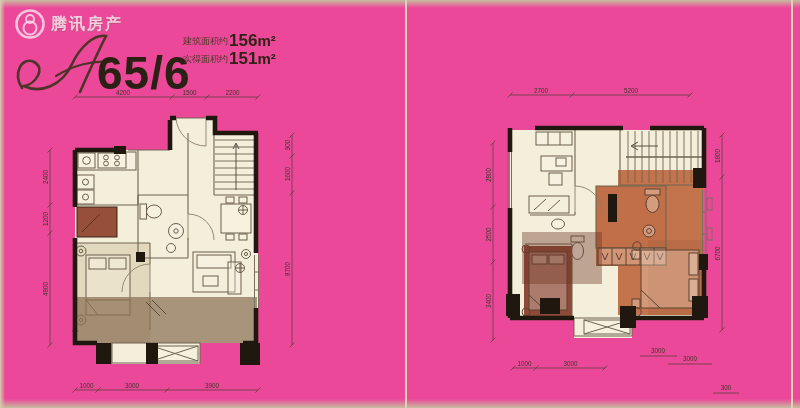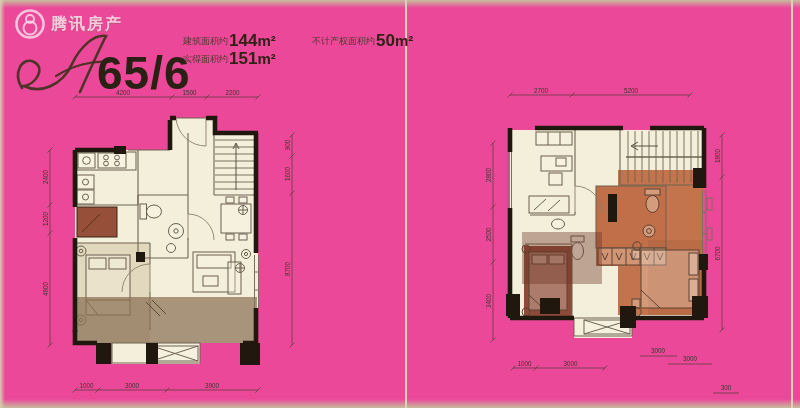--- a/index.html
+++ b/index.html
@@ -48,27 +48,24 @@
   </div>
 
   <svg style="position:absolute;left:6px;top:16px" width="122" height="80" viewBox="0 0 122 80">
     <path d="M16,72 C6,58 16,40 28,46 C40,52 30,68 18,70 C34,78 56,70 66,48 C74,31 88,18 100,20 C92,36 82,58 74,76" fill="none" stroke="#463322" stroke-width="2.6" stroke-linecap="round" opacity=".95"></path>
     <path d="M50,60 C66,50 86,44 104,46" fill="none" stroke="#463322" stroke-width="2.2" stroke-linecap="round" opacity=".95"></path>
   </svg>
 
   <div class="unit-number">65/6</div>
 
   <div class="area-line" style="left:183px;top:31px">
-    <span class="lbl">建筑面积约</span><span class="val">144</span><span class="unit">m²</span>
+    <span class="lbl">建筑面积约</span><span class="val">156</span><span class="unit">m²</span>
   </div>
   <div class="area-line" style="left:183px;top:49px">
     <span class="lbl">实得面积约</span><span class="val">151</span><span class="unit">m²</span>
-  </div>
-  <div class="area-line" style="left:312px;top:31px">
-    <span class="lbl">不计产权面积约</span><span class="val">50</span><span class="unit">m²</span>
   </div>
 
   <svg style="position:absolute;left:30px;top:80px" width="300" height="330" viewBox="30 80 300 330">
 
     <g>
       <path d="M75,150 L170,150 L170,118 L215,118 L215,133 L258,133 L258,343 L75,343 Z" fill="#f4efdb"></path>
       <rect x="112" y="343" width="88" height="21" fill="#f4efdb"></rect>
       <rect x="76" y="243" width="74" height="100" fill="#c9b694" opacity=".4"></rect>
     </g>
 

